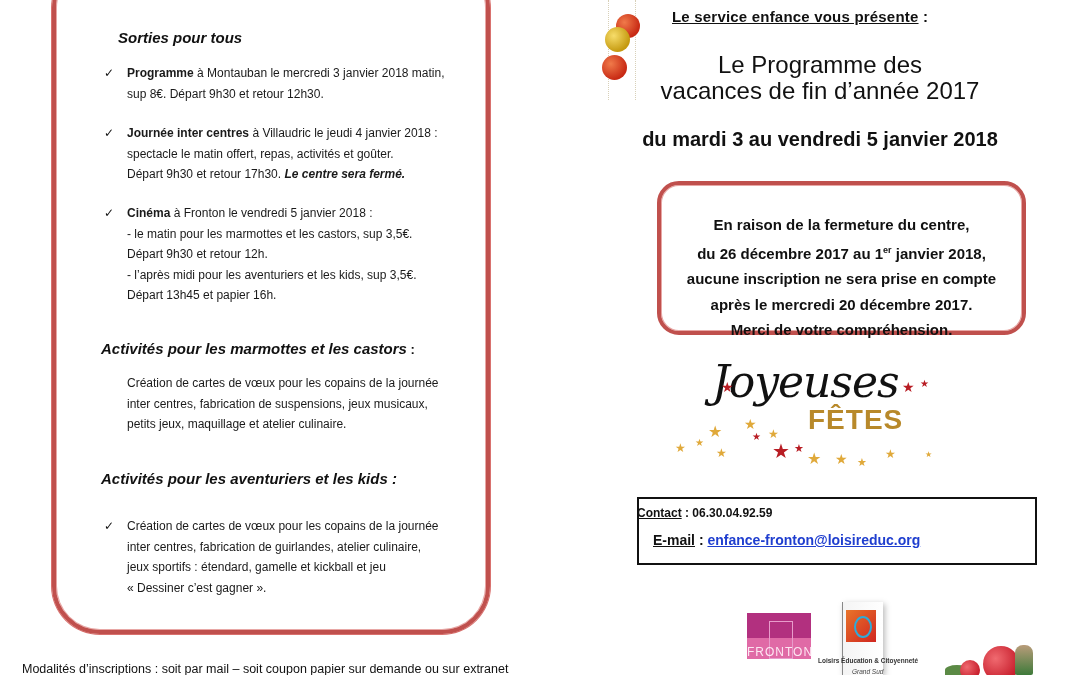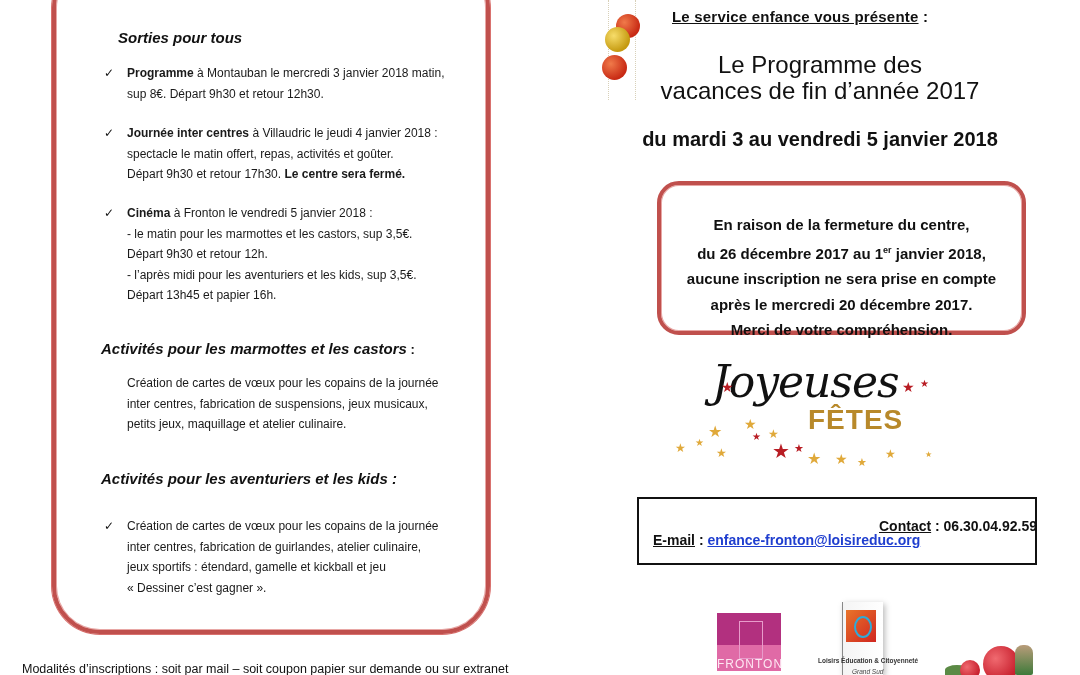--- a/index.html
+++ b/index.html
@@ -19,21 +19,21 @@
     position:absolute; font-weight:bold; font-style:italic;
     font-size:15px; color:#111;
   }
   .bullet {
     position:absolute; font-size:12px; line-height:20.5px; color:#1a1a1a;
   }
   .check {
     position:absolute; font-size:12px; color:#111; line-height:20.5px;
   }
   .b { font-weight:bold; }
-  .bi { font-weight:bold; }
+  .bi { font-weight:bold; font-style:italic; }
 
   #footer-note {
     position:absolute; left:22px; top:662px; font-size:12.5px; color:#111;
     white-space:nowrap;
   }
 
   
   #presents {
     position:absolute; left:672px; top:8px; font-size:15px; font-weight:bold;
     color:#111; letter-spacing:0.2px;
@@ -68,31 +68,31 @@
     color:#b8892a; letter-spacing:1px;
   }
   .star { position:absolute; font-size:14px; line-height:14px; }
   .star.red { color:#b81d24; }
   .star.gold { color:#e0a93a; }
   #contact-box-outer {
     position:absolute; left:637px; top:497px; width:400px; height:68px;
     border:2px solid #111; box-sizing:border-box;
   }
   #contact-line {
-    position:absolute; left:637px; top:518px; width:400px; text-align:right;
-    font-size:14px; font-weight:bold; color:#111;
+    position:absolute; left:637px; top:506px; width:400px; text-align:left;
+    font-size:12px; font-weight:bold; color:#111;
   }
   #email-line {
     position:absolute; left:653px; top:532px; font-size:14px; font-weight:bold; color:#111;
   }
   #email-line a { color:#1f3ecf; text-decoration:underline; }
 
   
   #logo-fronton {
-    position:absolute; left:717px; top:613px; width:64px; height:58px;
+    position:absolute; left:747px; top:613px; width:64px; height:46px;
     background:linear-gradient(#b2307f 0%, #b2307f 55%, #e06aa6 55%, #e06aa6 100%);
     text-decoration:underline;
   }
   #logo-fronton .door {
     position:absolute; left:22px; top:8px; width:22px; height:36px;
     border:1px solid #e89ccb;
   }
   #logo-fronton .label {
     position:absolute; left:0; bottom:0; width:64px; text-align:center;
     color:#fde6f2; font-size:12px; letter-spacing:1px;

